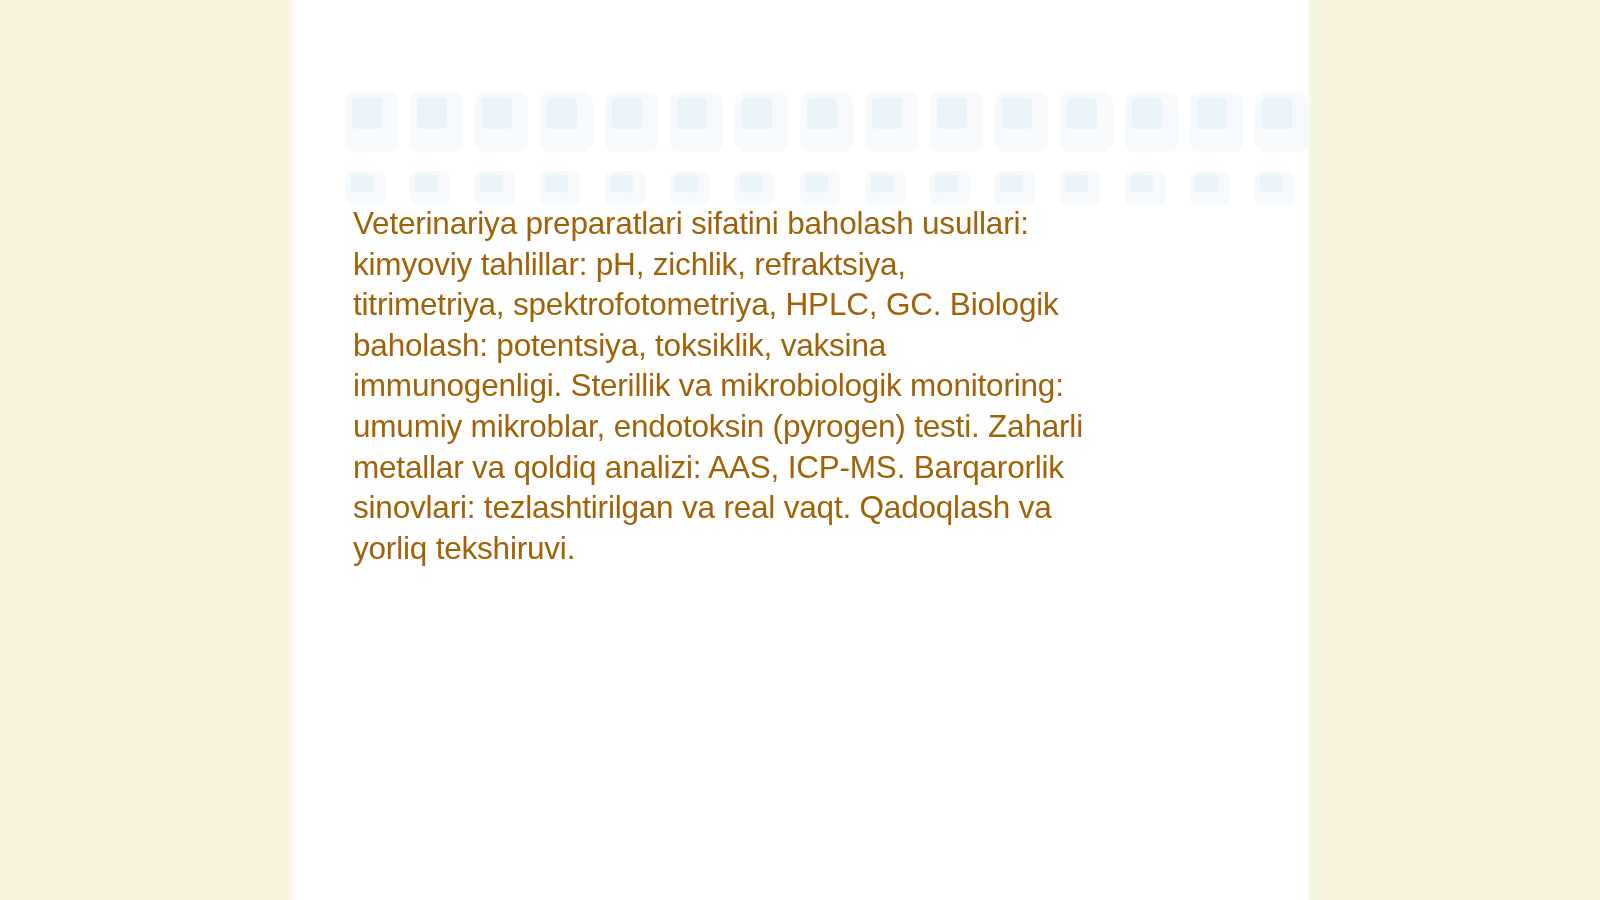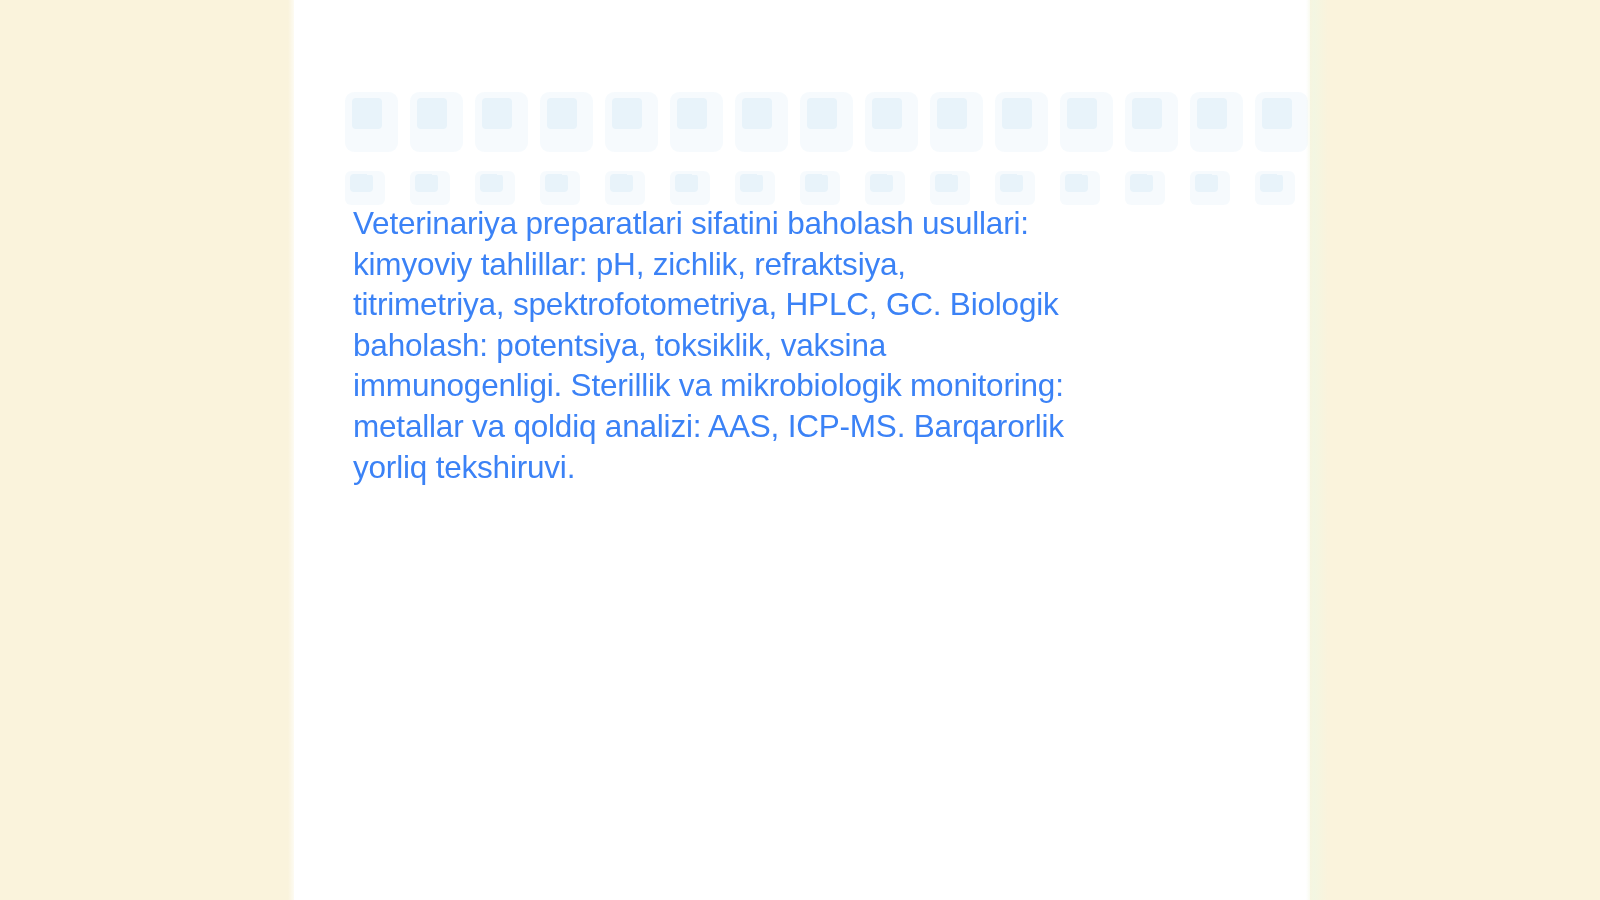--- a/index.html
+++ b/index.html
@@ -79,21 +79,21 @@
     background: #f5fafd;
     border-radius: 4px 4px 0 0;
   }
   .wm-row-2 .wm-box::after { top: -4px; height: 8px; }
   
   .body-text {
     position: absolute;
     left: 61px;
     top: 203px;
     width: 900px;
-    color: #3b82f6;
+    color: #a16207;
     font-size: 31.5px;
     line-height: 40.6px;
     letter-spacing: -0.2px;
   }
   .text-line {
     white-space: nowrap;
   }
 </style>
 </head>
 <body>
@@ -133,19 +133,21 @@
         <div class="wm-box"></div>
         <div class="wm-box"></div>
         <div class="wm-box"></div>
       </div>
     <div class="body-text" id="text-block">
         <div class="text-line">Veterinariya preparatlari sifatini baholash usullari:</div>
         <div class="text-line">kimyoviy tahlillar: pH, zichlik, refraktsiya,</div>
         <div class="text-line">titrimetriya, spektrofotometriya, HPLC, GC. Biologik</div>
         <div class="text-line">baholash: potentsiya, toksiklik, vaksina</div>
         <div class="text-line">immunogenligi. Sterillik va mikrobiologik monitoring:</div>
+        <div class="text-line">umumiy mikroblar, endotoksin (pyrogen) testi. Zaharli</div>
         <div class="text-line">metallar va qoldiq analizi: AAS, ICP-MS. Barqarorlik</div>
+        <div class="text-line">sinovlari: tezlashtirilgan va real vaqt. Qadoqlash va</div>
         <div class="text-line">yorliq tekshiruvi.</div>
       </div>
   </div>
   <div class="edge-strip-left"></div>
   <div class="edge-strip-right"></div>
 </div>
 
 </body></html>

